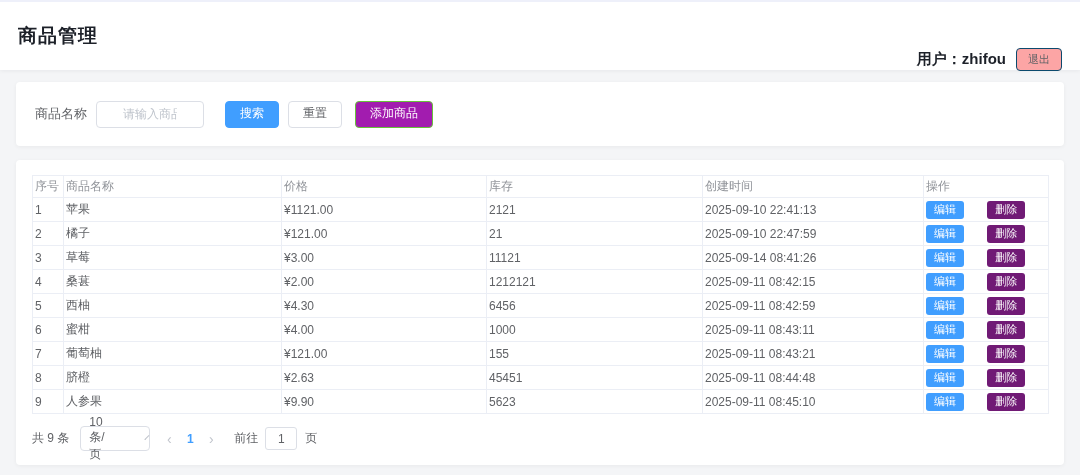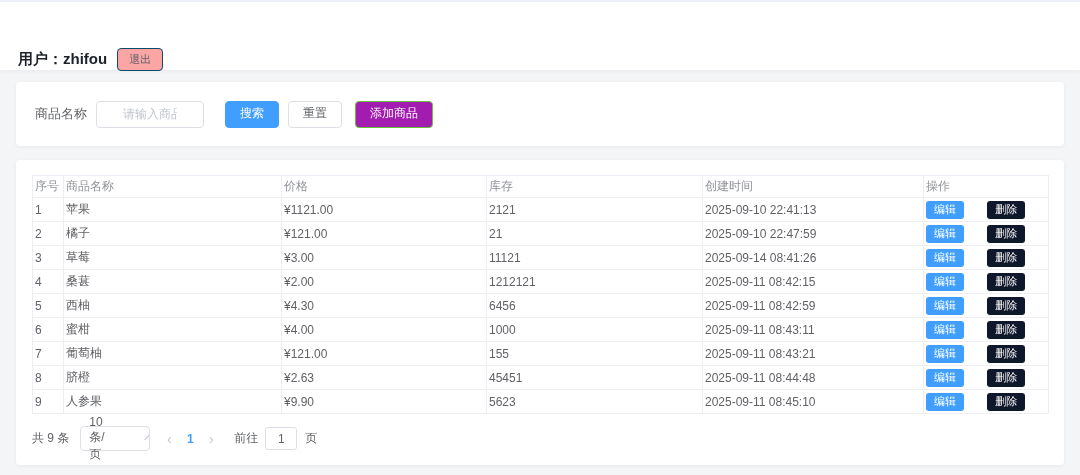--- a/index.html
+++ b/index.html
@@ -81,21 +81,21 @@
   }
   .product-table th { color: #909399; height: 22px; }
   .mini-btn {
     height: 18px; padding: 0 8px;
     font-size: 11px; line-height: 1;
     border: none; border-radius: 3px;
     color: #fff; cursor: pointer;
     font-family: "Liberation Sans", sans-serif;
   }
   .mini-btn.edit { background: #409EFF; margin-right: 20px; }
-  .mini-btn.del  { background: #0f172a; }
+  .mini-btn.del  { background: #701a75; }
   
   .pagination {
     display: flex; align-items: center;
     margin-top: 12px; font-size: 12px; color: #606266;
   }
   .pg-total { margin-right: 11px; text-align: right; }
   .pg-size-select {
     width: 70px; height: 25px;
     border: 1px solid #dcdfe6; border-radius: 4px;
     display: flex; align-items: center; justify-content: space-between;
@@ -125,20 +125,21 @@
     border: 1px solid #dcdfe6; border-radius: 3px;
     text-align: center; font-size: 12px; color: #606266; outline: none;
     font-family: "Liberation Sans", sans-serif;
   }
   .pg-unit { margin-left: 8px; }
 </style>
 </head>
 <body>
 
 <div class="page-header">
+  <div class="page-title">商品管理</div>
   <div class="user-info">
     <span class="user-label">用户：zhifou</span>
     <button class="logout-btn">退出</button>
   </div>
 </div>
 
 <div class="card search-card">
   <span class="form-label">商品名称</span>
   <input class="text-input" type="text" placeholder="请输入商品名称" style="">
   <button class="btn btn-primary">搜索</button>

